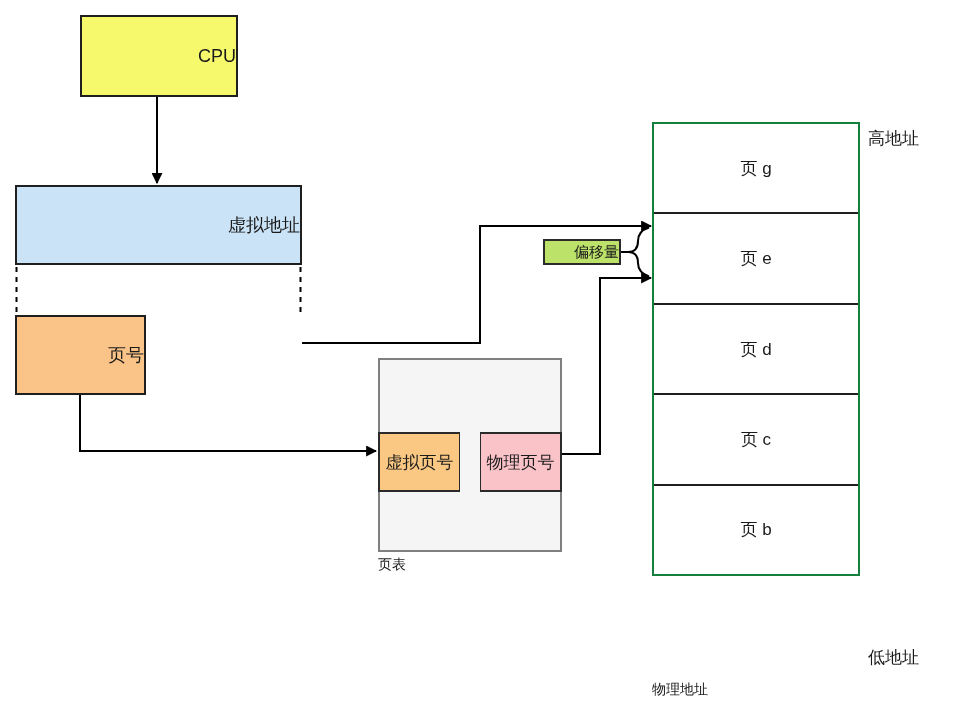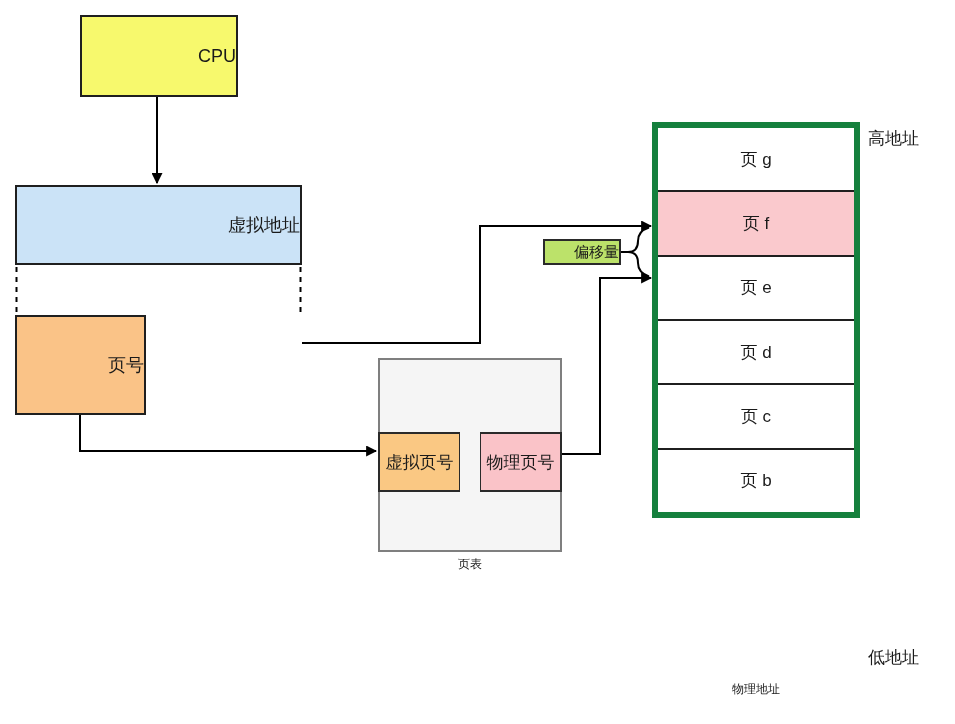--- a/index.html
+++ b/index.html
@@ -19,21 +19,21 @@
   .abs { position: absolute; box-sizing: border-box; }
   .box {
     display: flex;
     align-items: center;
     justify-content: flex-end;
     border: 2px solid #1f1f1f;
     font-size: 18px;
   }
   .cpu-box        { left: 80px;  top: 15px;  width: 158px; height: 82px; background: #F7F96D; }
   .va-box         { left: 15px;  top: 185px; width: 287px; height: 80px; background: #CBE3F7; }
-  .pn-box         { left: 15px;  top: 315px; width: 131px; height: 100px; background: #FAC387; }
+  .pn-box         { left: 15px;  top: 315px; width: 131px; height: 80px; background: #FAC387; }
   .po-box         { left: 145px; top: 315px; width: 157px; height: 80px; background: #B7E063; }
   .page-table {
     left: 378px; top: 358px; width: 184px; height: 194px;
     background: #F5F5F5;
     border: 2px solid #7f7f7f;
   }
   .pt-row {
     left: 378px; top: 432px; width: 184px; height: 60px;
     display: flex;
     gap: 20px;
@@ -49,43 +49,42 @@
   }
   .pt-cell.vpn { background: #FAC883; border-right-width: 1px; }
   .pt-cell.ppn { background: #FAC3C8; border-left-width: 1px; }
   .offset-badge {
     left: 543px; top: 239px; width: 78px; height: 26px;
     background: #BCE26A;
     border: 2px solid #2a2a2a;
     font-size: 15px;
   }
   .memory {
-    left: 652px; top: 122px; width: 208px; height: 396px;
-    border: 6px solid #15803d;
+    left: 652px; top: 122px; width: 208px; height: 454px;
+    border: 2px solid #15803d;
     display: flex;
     flex-direction: column;
   }
   .mem-row {
     flex: 1;
     display: flex;
     align-items: center;
     justify-content: center;
     font-size: 17px;
     border-bottom: 2px solid #1f1f1f;
     background: #ffffff;
   }
   .mem-row:last-child { border-bottom: none; }
   .mem-row.highlight { background: #FAC9CD; }
   .side-label {
     font-size: 17px;
     white-space: nowrap;
   }
   .caption {
-    font-size: 12px;
-    text-align: center;
+    font-size: 14px;
   }
   .wires { left: 0; top: 0; width: 955px; height: 724px; pointer-events: none; }
 </style>
 </head>
 <body>
 
 <div class="canvas">
 
   <svg class="abs wires" width="955" height="724" viewBox="0 0 955 724" xmlns="http://www.w3.org/2000/svg">
     <defs>
@@ -132,23 +131,20 @@
   <div class="abs caption" style="left:378px; top:556px; width:184px;">页表</div>
 
   <div class="abs box offset-badge">
     <span>偏移量</span>
   </div>
 
   <div class="abs memory">
     <div class="mem-row">
       <span>页 g</span>
     </div>
-    <div class="mem-row highlight">
-      <span>页 f</span>
-    </div>
     <div class="mem-row">
       <span>页 e</span>
     </div>
     <div class="mem-row">
       <span>页 d</span>
     </div>
     <div class="mem-row">
       <span>页 c</span>
     </div>
     <div class="mem-row">

